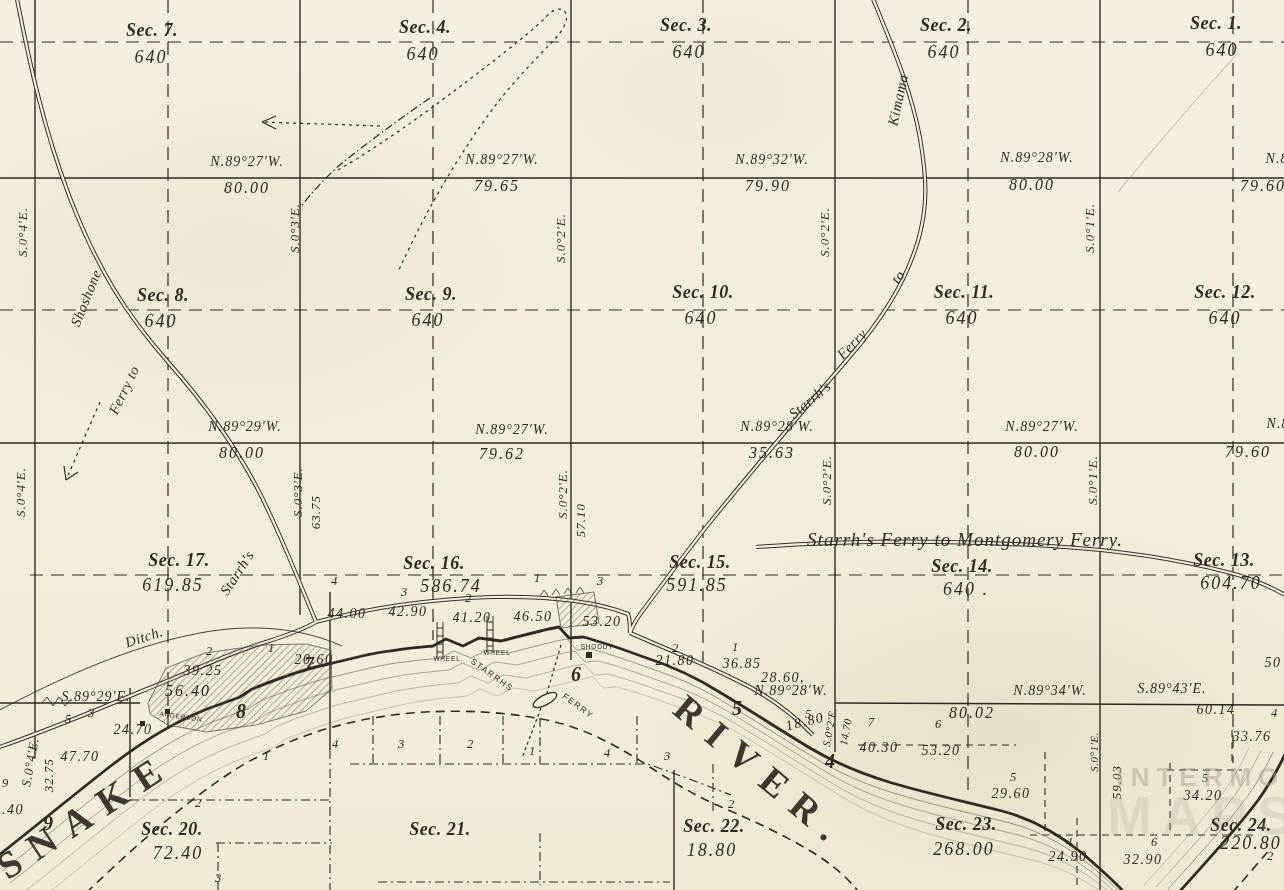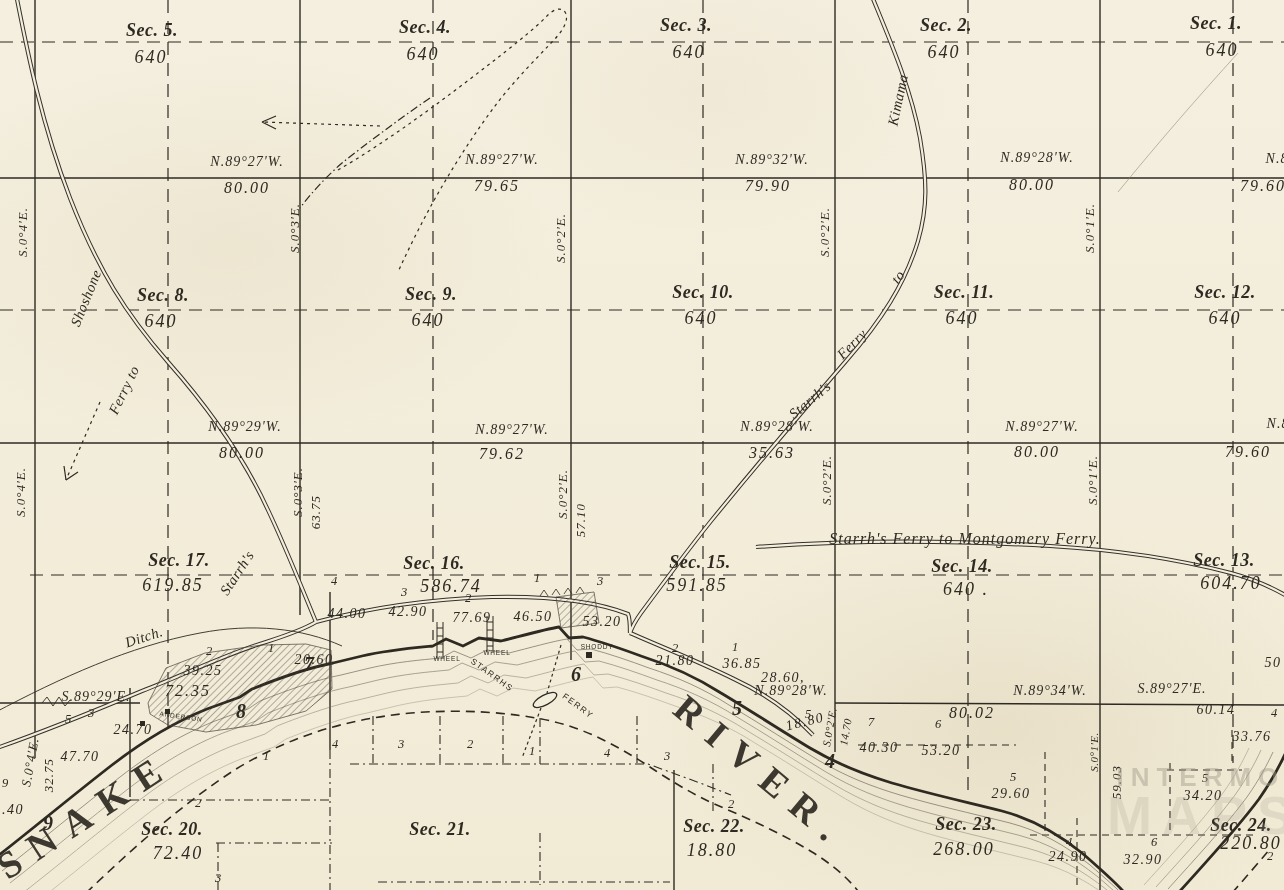--- a/index.html
+++ b/index.html
@@ -18,21 +18,21 @@
   .sec{font-style:italic;font-weight:bold;font-size:18px;letter-spacing:.5px;}
   .acre{font-style:italic;font-size:18px;letter-spacing:2px;}
   .bearing{font-style:italic;font-size:14px;letter-spacing:1px;}
   .dist{font-style:italic;font-size:16px;letter-spacing:2px;}
   .dist2{font-style:italic;font-size:14px;letter-spacing:1.5px;}
   .vert{font-style:italic;font-size:13px;letter-spacing:1px;}
   .vertsm{font-style:italic;font-size:11px;letter-spacing:.5px;}
   .lot{font-style:italic;font-size:12.5px;}
   .biglot{font-style:italic;font-weight:bold;font-size:20px;}
   .road{font-style:italic;font-size:14.5px;letter-spacing:.5px;}
-  .roadbig{font-style:italic;font-size:16px;letter-spacing:1px;}
+  .roadbig{font-style:italic;font-size:19px;letter-spacing:1px;}
   .tinycaps{font-family:"Liberation Sans",sans-serif;font-size:8.5px;letter-spacing:1.5px;}
   .microcaps{font-family:"Liberation Sans",sans-serif;font-size:6.5px;letter-spacing:.8px;}
   .huge{font-weight:bold;font-size:38px;letter-spacing:14px;opacity:.92;}
   .wm{font-family:"Liberation Sans",sans-serif;font-weight:bold;font-size:26px;letter-spacing:7px;color:var(--watermark,#a09a8a);opacity:.45;}
   .wm2{font-family:"Liberation Sans",sans-serif;font-weight:bold;font-size:54px;letter-spacing:10px;color:var(--watermark,#a09a8a);opacity:.2;}
 </style>
 </head>
 <body>
 
 <div class="stage">
@@ -170,21 +170,21 @@
     </g>
 
     <g fill="#2e2a22">
       <rect x="586" y="652" width="6" height="6"></rect>
       <rect x="165" y="709" width="5" height="5"></rect>
       <rect x="140" y="721" width="5" height="5"></rect>
     </g>
   </svg>
 
   <div id="label-layer">
-      <div class="lbl sec" style="left: 152px; top: 30px;">Sec. 5.</div>
+      <div class="lbl sec" style="left: 152px; top: 30px;">Sec. 7.</div>
       <div class="lbl acre" style="left: 151px; top: 57px;">640</div>
       <div class="lbl sec" style="left: 425px; top: 27px;">Sec. 4.</div>
       <div class="lbl acre" style="left: 423px; top: 54px;">640</div>
       <div class="lbl sec" style="left: 686px; top: 25px;">Sec. 3.</div>
       <div class="lbl acre" style="left: 689px; top: 52px;">640</div>
       <div class="lbl sec" style="left: 946px; top: 25px;">Sec. 2.</div>
       <div class="lbl acre" style="left: 944px; top: 52px;">640</div>
       <div class="lbl sec" style="left: 1216px; top: 23px;">Sec. 1.</div>
       <div class="lbl acre" style="left: 1222px; top: 50px;">640</div>
       <div class="lbl sec" style="left: 163px; top: 295px;">Sec. 8.</div>
@@ -230,21 +230,21 @@
       <div class="lbl dist" style="left: 242px; top: 453px;">80.00</div>
       <div class="lbl bearing" style="left: 512px; top: 430px;">N.89°27'W.</div>
       <div class="lbl dist" style="left: 502px; top: 454px; text-align: right;">79.62</div>
       <div class="lbl bearing" style="left: 777px; top: 427px;">N.89°28'W.</div>
       <div class="lbl dist" style="left: 772px; top: 453px;">35.63</div>
       <div class="lbl bearing" style="left: 1042px; top: 427px;">N.89°27'W.</div>
       <div class="lbl dist" style="left: 1037px; top: 452px;">80.00</div>
       <div class="lbl bearing" style="left: 1278px; top: 424px;">N.8</div>
       <div class="lbl dist" style="left: 1248px; top: 452px;">79.60</div>
       <div class="lbl bearing" style="left: 1050px; top: 691px;">N.89°34'W.</div>
-      <div class="lbl bearing" style="left: 1172px; top: 689px;">S.89°27'E.</div>
+      <div class="lbl bearing" style="left: 1172px; top: 689px;">S.89°43'E.</div>
       <div class="lbl dist" style="left: 972px; top: 713px; font-family: Liberation Serif, serif;">80.02</div>
       <div class="lbl dist2" style="left: 1216px; top: 710px;">60.14</div>
       <div class="lbl dist2" style="left: 1252px; top: 737px;">33.76</div>
       <div class="lbl bearing" style="left: 96px; top: 697px;">S.89°29'E.</div>
       <div class="lbl bearing" style="left: 791px; top: 691px;">N.89°28'W.</div>
       <div class="lbl dist2" style="left: 783px; top: 678px;">28.60,</div>
       <div class="lbl vert" style="left: 22px; top: 232px; transform: translate(-50%, -50%) rotate(-90deg);">S.0°4'E.</div>
       <div class="lbl vert" style="left: 294px; top: 228px; transform: translate(-50%, -50%) rotate(-90deg);">S.0°3'E.</div>
       <div class="lbl vert" style="left: 560px; top: 238px; transform: translate(-50%, -50%) rotate(-90deg);">S.0°2'E.</div>
       <div class="lbl vert" style="left: 824px; top: 232px; transform: translate(-50%, -50%) rotate(-90deg);">S.0°2'E.</div>
@@ -257,26 +257,26 @@
       <div class="lbl vert" style="left: 826px; top: 480px; transform: translate(-50%, -50%) rotate(-90deg);">S.0°2'E.</div>
       <div class="lbl vert" style="left: 1092px; top: 480px; transform: translate(-50%, -50%) rotate(-90deg);">S.0°1'E.</div>
       <div class="lbl vertsm" style="left: 830px; top: 727px; transform: translate(-50%, -50%) rotate(-80deg);">S.0°2'E.</div>
       <div class="lbl vertsm" style="left: 846px; top: 732px; transform: translate(-50%, -50%) rotate(-80deg);">14.70</div>
       <div class="lbl vertsm" style="left: 1094px; top: 752px; transform: translate(-50%, -50%) rotate(-90deg);">S.0°1'E.</div>
       <div class="lbl vert" style="left: 1116px; top: 782px; transform: translate(-50%, -50%) rotate(-90deg);">59.03</div>
       <div class="lbl vert" style="left: 48px; top: 775px; transform: translate(-50%, -50%) rotate(-90deg);">32.75</div>
       <div class="lbl vert" style="left: 30px; top: 762px; transform: translate(-50%, -50%) rotate(-80deg);">S.0°4'E.</div>
       <div class="lbl dist2" style="left: 347px; top: 614px;">44.00</div>
       <div class="lbl dist2" style="left: 408px; top: 612px;">42.90</div>
-      <div class="lbl dist2" style="left: 472px; top: 618px;">77.69</div>
+      <div class="lbl dist2" style="left: 472px; top: 618px;">41.20</div>
       <div class="lbl dist2" style="left: 533px; top: 617px;">46.50</div>
       <div class="lbl dist2" style="left: 602px; top: 622px;">53.20</div>
       <div class="lbl dist2" style="left: 267px; top: 660px; margin-left: 47px;">20.60</div>
       <div class="lbl dist2" style="left: 203px; top: 671px;">39.25</div>
-      <div class="lbl dist" style="left: 188px; top: 691px;">72.35</div>
+      <div class="lbl dist" style="left: 188px; top: 691px;">56.40</div>
       <div class="lbl dist2" style="left: 133px; top: 730px;">24.70</div>
       <div class="lbl dist2" style="left: 80px; top: 757px;">47.70</div>
       <div class="lbl dist2" style="left: 675px; top: 661px;">21.80</div>
       <div class="lbl dist2" style="left: 742px; top: 664px;">36.85</div>
       <div class="lbl dist2" style="left: 805px; top: 722px; transform: translate(-50%, -50%) rotate(-14deg);">18.80</div>
       <div class="lbl dist2" style="left: 879px; top: 748px;">40.30</div>
       <div class="lbl dist2" style="left: 941px; top: 751px;">53.20</div>
       <div class="lbl dist2" style="left: 1011px; top: 794px;">29.60</div>
       <div class="lbl dist2" style="left: 1203px; top: 796px;">34.20</div>
       <div class="lbl dist2" style="left: 1068px; top: 857px;">24.90</div>

